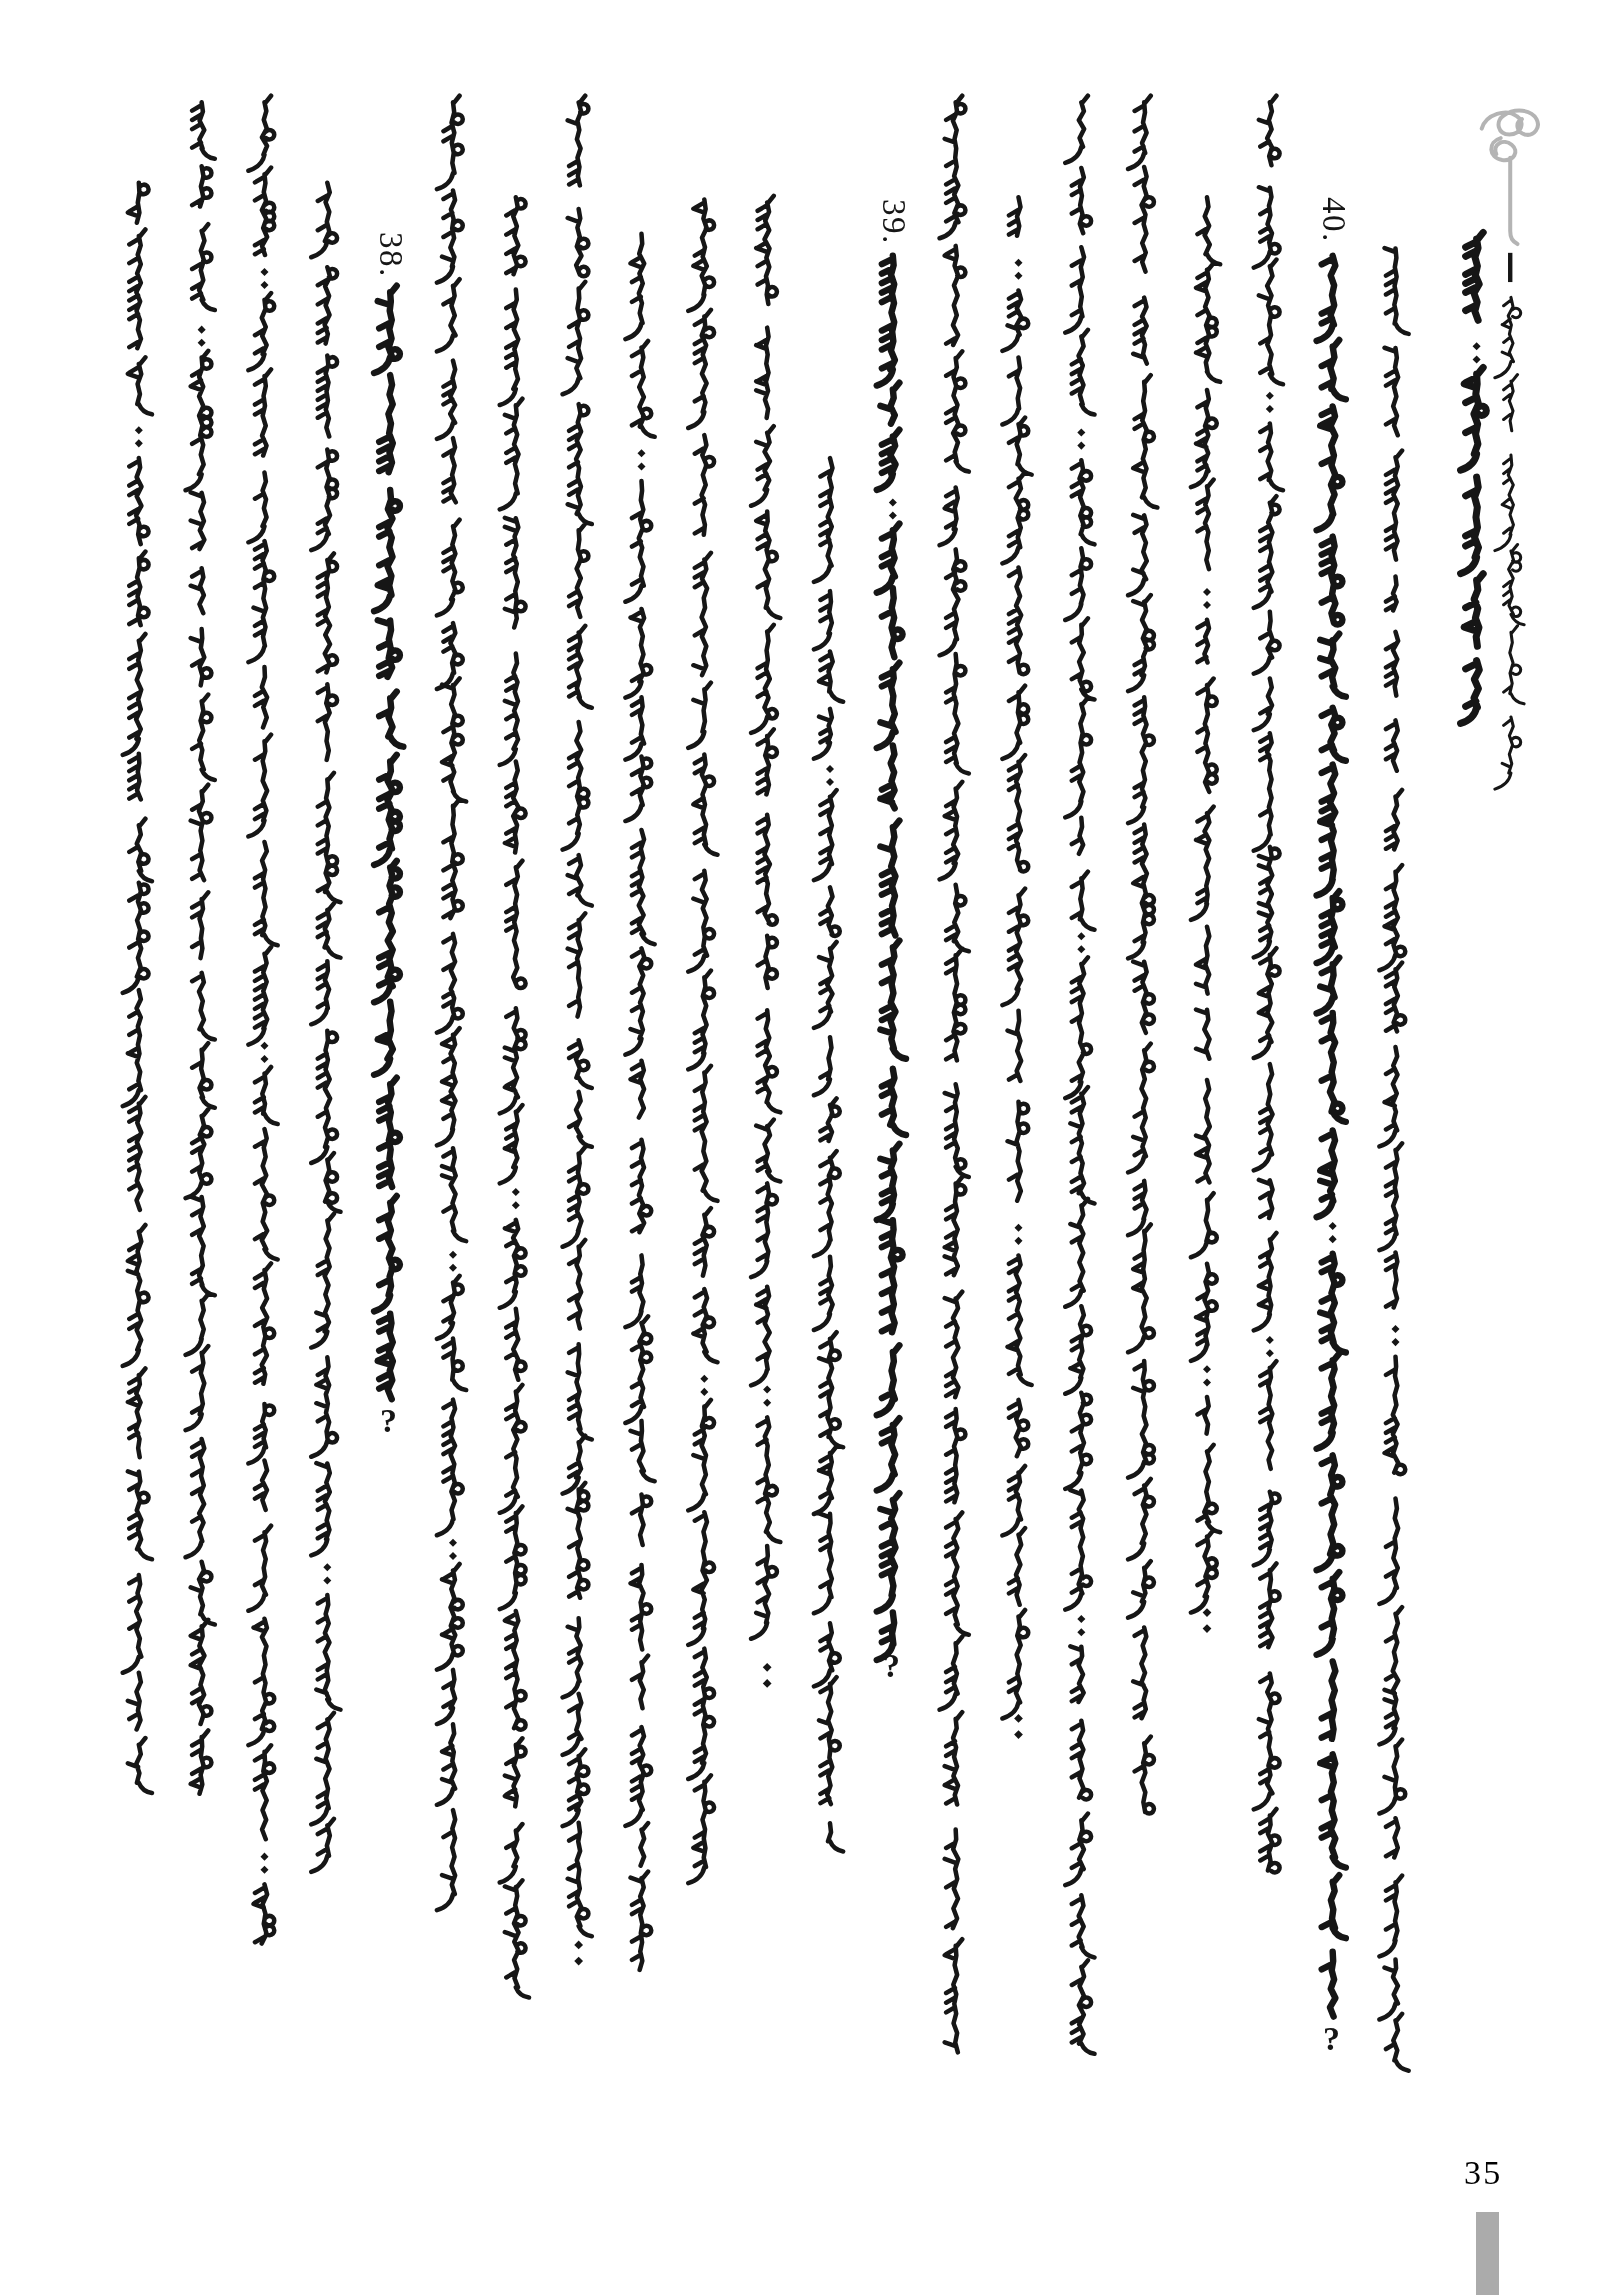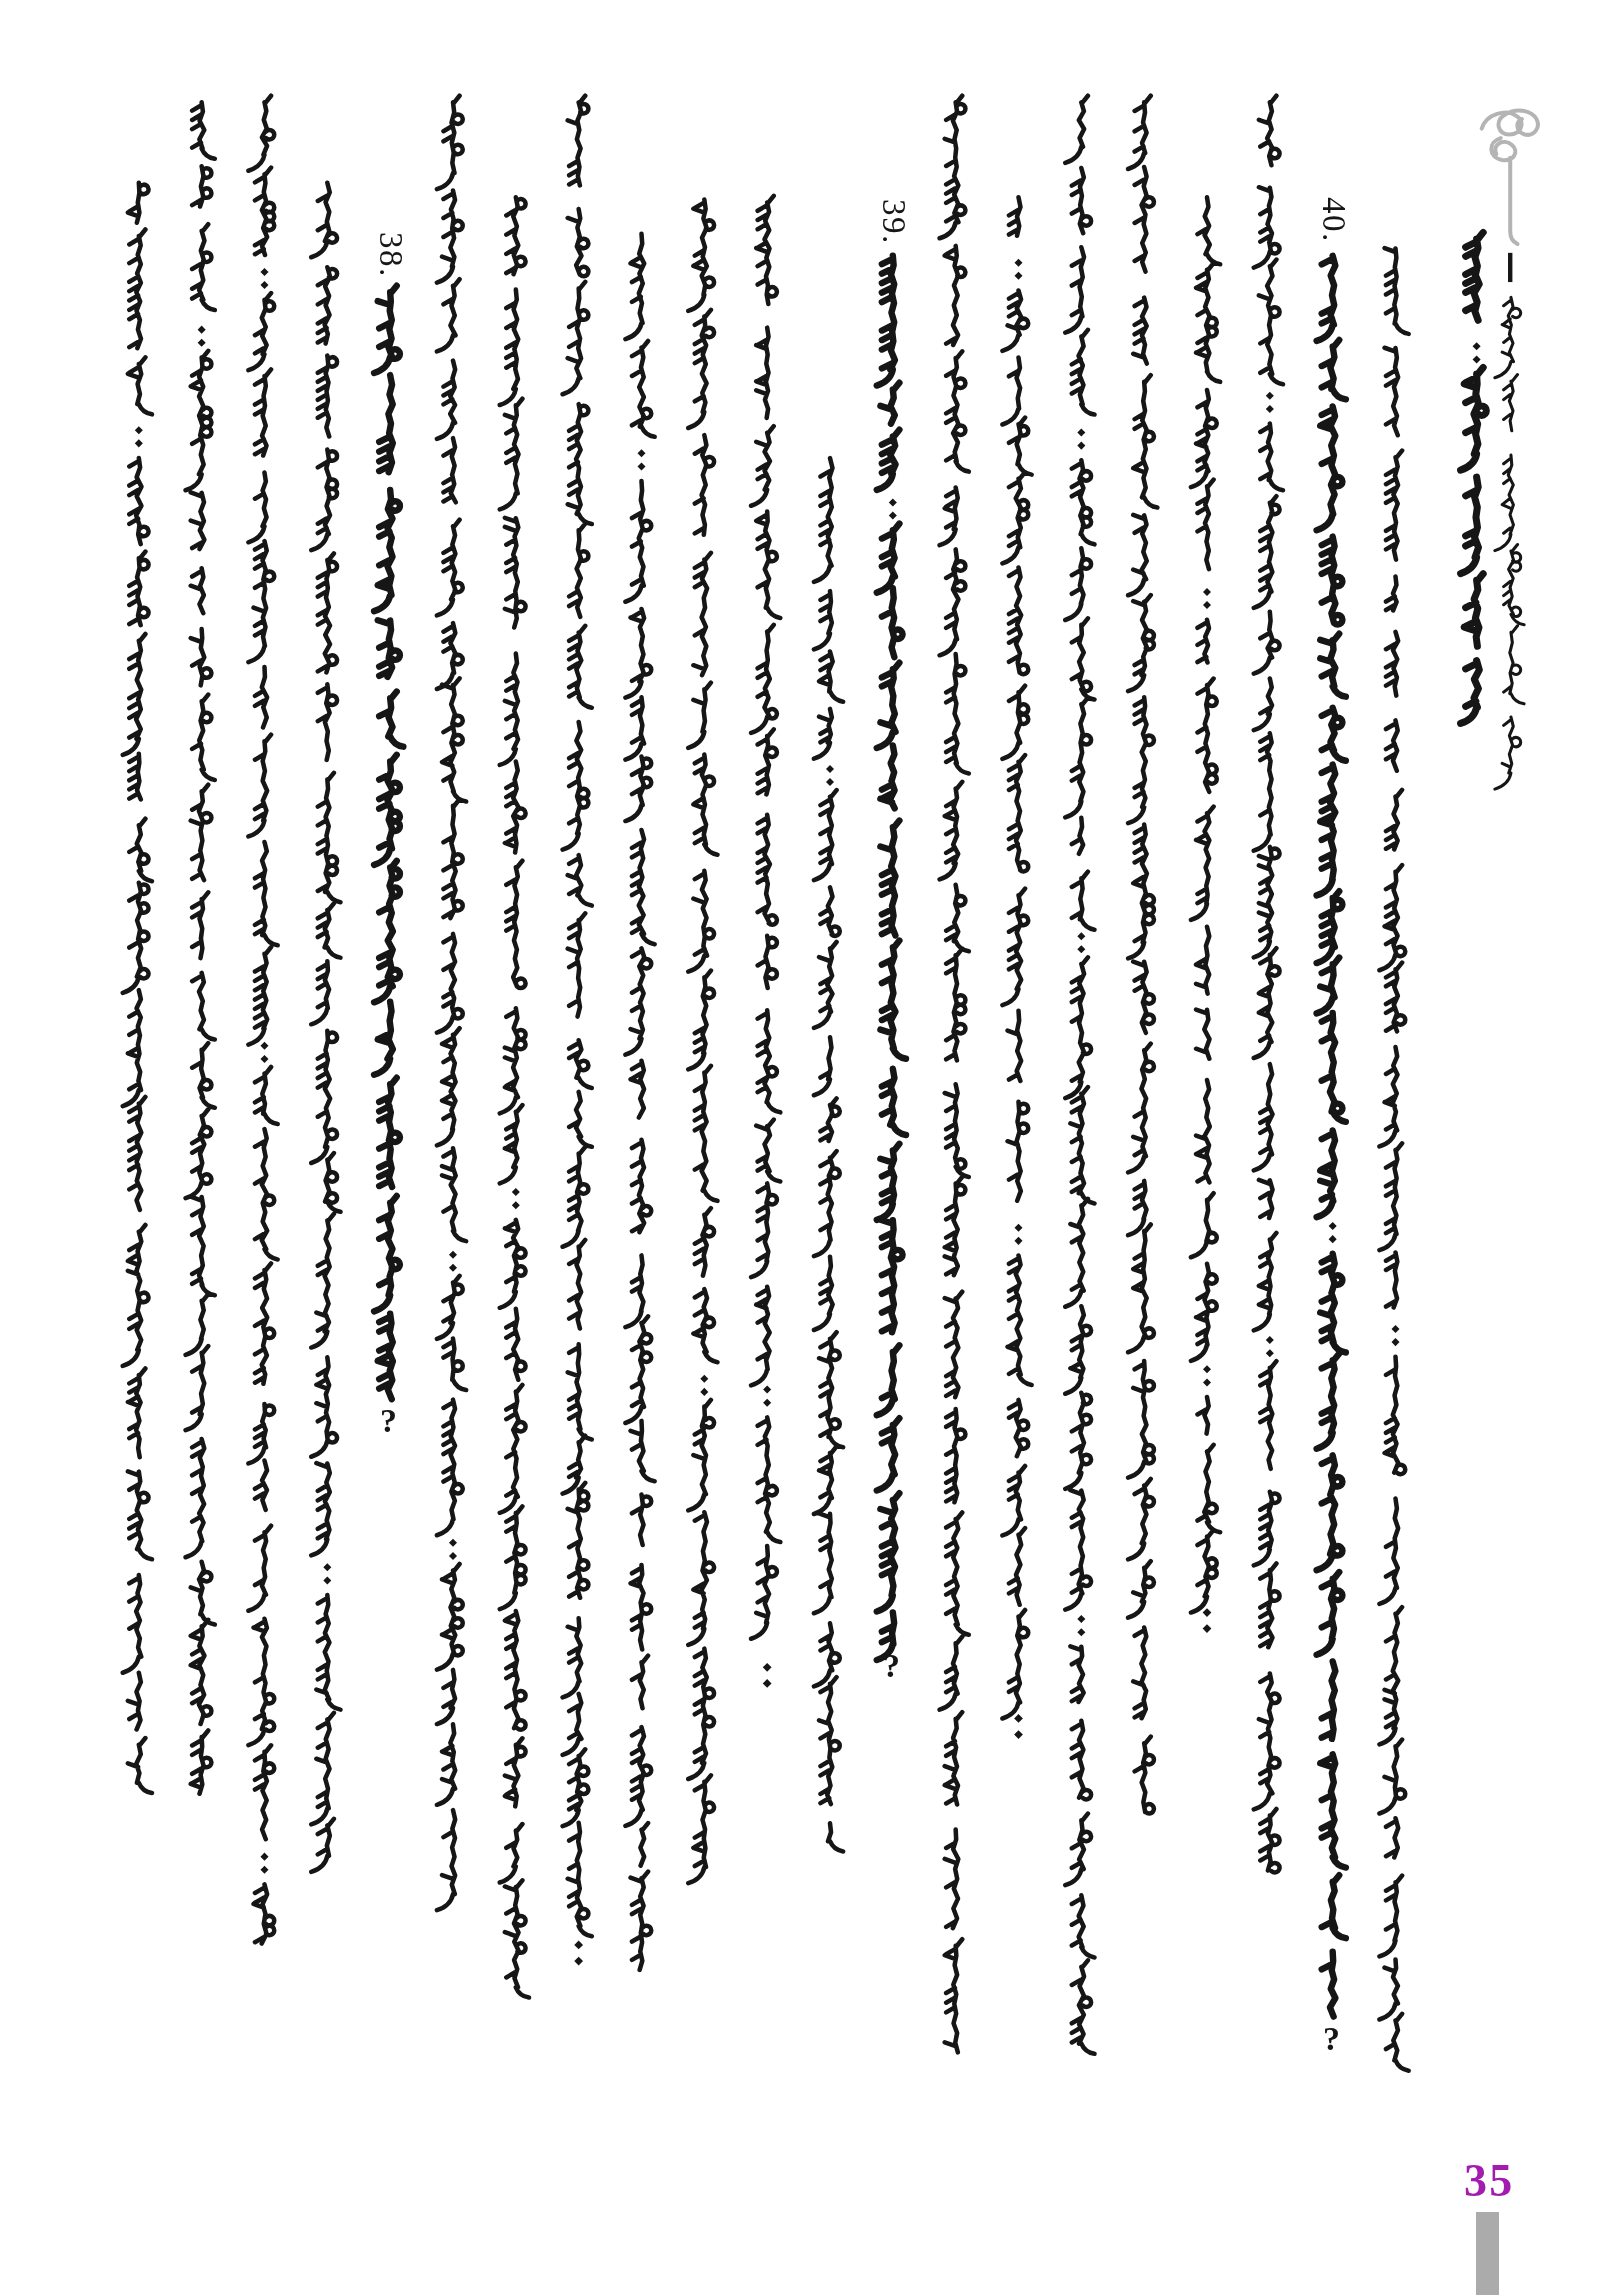--- a/index.html
+++ b/index.html
@@ -27,24 +27,23 @@
     font-size:34px;
     font-weight:600;
     color:#161616;
     white-space:nowrap;
   }
   #page-number{
     position:absolute;
     left:1464px;top:2154px;
     width:51px;
     font-family:"Liberation Serif", serif;
-    font-size:46px;
-    color:#a21caf;
+    font-size:34px;
+    color:#000000;
     letter-spacing:2.2px;
-    font-weight:bold;
   }
   #edge-bar{
     position:absolute;
     left:1476px;top:2212px;
     width:22.7px;height:83px;
     background:#ababab;
   }
 </style>
 </head>
 <body>

